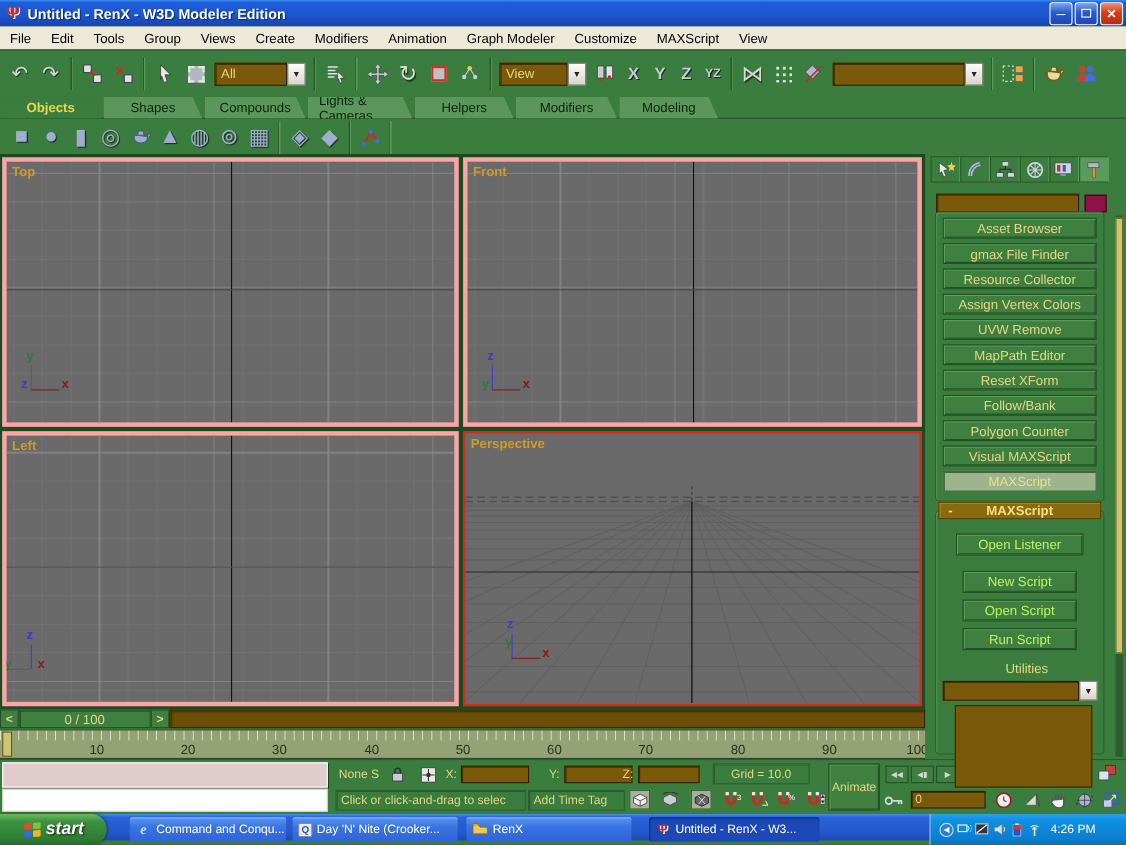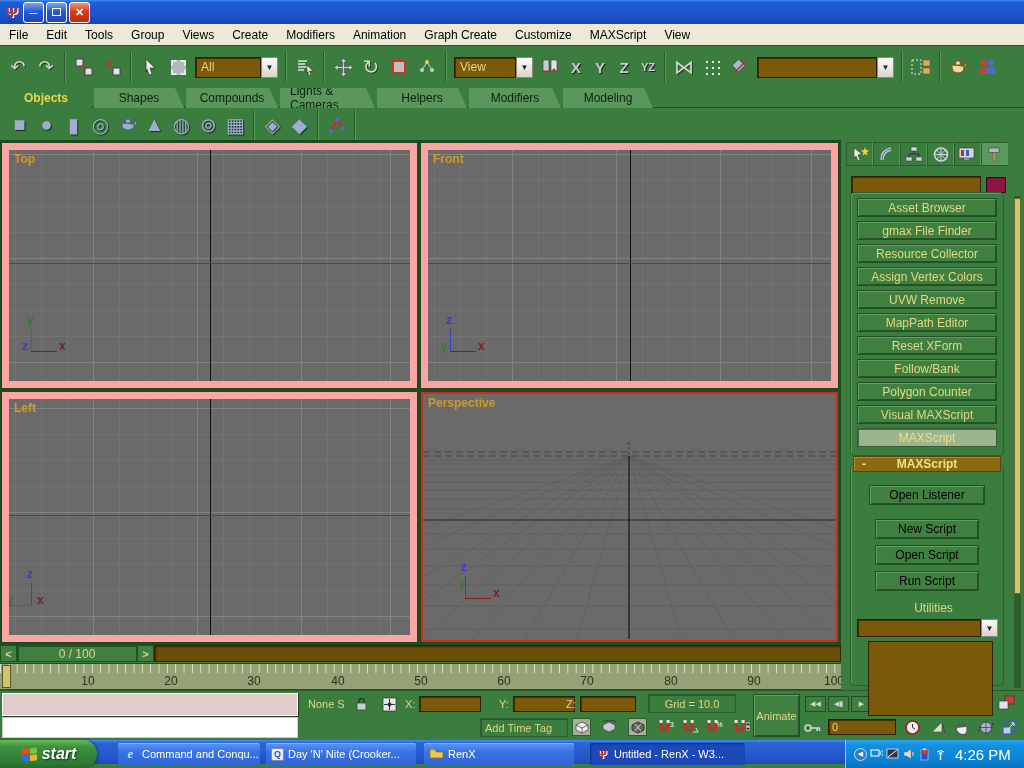--- a/index.html
+++ b/index.html
@@ -53,21 +53,21 @@
   .tab.active { background:#3b7d3e; color:#e8d84a; font-weight:bold; }
 
   
   .objbar { position:absolute; top:109px; left:0; width:1024px; height:31px;
     display:flex; align-items:center; padding-left:6px; }
   .ob { width:27px; height:27px; display:flex; align-items:center; justify-content:center;
     color:#9fadd0; font-size:20px; text-shadow:1px 1px 1px #1a2a1a; }
 
   
   .vp-area { position:absolute; top:140px; left:0; width:841px; height:505px; background:#1e4a22; }
-  .vp { position:absolute; background:#6a6a6a; border:7px solid #fca5a5; overflow:hidden; }
+  .vp { position:absolute; background:#6a6a6a; border:4px solid #fca5a5; overflow:hidden; }
   .vp.active { border:2px solid #d32b1b; }
   .vp-grid { position:absolute; inset:0;
     background-image:
       repeating-linear-gradient(0deg, rgba(255,255,255,.05) 0 1px, transparent 1px 26px),
       repeating-linear-gradient(90deg, rgba(255,255,255,.05) 0 1px, transparent 1px 26px),
       repeating-linear-gradient(0deg, #7b7b7b 0 1px, transparent 1px 104px),
       repeating-linear-gradient(90deg, #7b7b7b 0 1px, transparent 1px 104px);
     background-position:-20px -18px; }
   .vp-cv { position:absolute; top:0; bottom:0; left:50%; width:1px; background:#101010; }
   .vp-ch { position:absolute; left:0; right:0; top:49%; height:1px; background:#4b4b4b; }
@@ -92,21 +92,21 @@
   .pbtn { position:absolute; left:14px; width:140px; height:19px; background:#3f8040;
     border:1px solid #234f25; box-shadow:inset 1px 1px 0 #5fa061, inset -1px -1px 0 #25522a;
     color:#e6d584; font-size:12px; display:flex; align-items:center; justify-content:center; }
   .pbtn.pressed { background:#9db58d; border:1px solid #3a5a3a; box-shadow:inset 1px 1px 0 #44683f;
     color:#ecdf8e; }
   .rollout-hdr { position:absolute; left:10px; width:148px; height:16px; background:#8a6a10;
     border:1px solid #5a4408; box-shadow:inset 1px 1px 0 #b08c20; color:#f0e080; font-size:12px;
     font-weight:bold; display:flex; align-items:center; justify-content:center; }
   .rollout-hdr .minus { position:absolute; left:8px; }
   .rbtn { position:absolute; height:20px; background:#3f8040; border:1px solid #234f25;
-    box-shadow:inset 1px 1px 0 #5fa061, inset -1px -1px 0 #25522a; color:#000000; font-size:12px;
+    box-shadow:inset 1px 1px 0 #5fa061, inset -1px -1px 0 #25522a; color:#bef264; font-size:12px;
     display:flex; align-items:center; justify-content:center; }
   .pscroll { position:absolute; right:3px; top:56px; width:7px; height:492px; background:#2e5e30; }
   .pthumb { position:absolute; left:0; top:2px; width:7px; height:396px; background:#cfc470;
     border:1px solid #6a6a30; }
   .ulabel { position:absolute; width:100%; text-align:center; color:#e6d584; font-size:12px; }
   .openlist { position:absolute; top:641px; left:868px; width:125px; height:75px; background:#7a5a0a;
     border:1px solid #332500; z-index:60; }
 
   
   .timeslider { position:absolute; top:645px; left:0; width:841px; height:17px; background:#3b7d3e;
@@ -157,50 +157,51 @@
   .task { position:absolute; top:3px; height:22px; border-radius:2px;
     background:linear-gradient(180deg,#5a95f2,#3a74e4 40%,#2f64d6); box-shadow:inset 0 1px 0 #8ab4f8;
     color:#fff; font-size:11px; display:flex; align-items:center; padding:0 5px; gap:4px; overflow:hidden;
     white-space:nowrap; }
   .task.active { background:#1d49b8; box-shadow:inset 1px 1px 2px #10307a; }
   .task .ticon { width:15px; height:14px; flex:0 0 auto; display:flex; align-items:center; justify-content:center; }
   .tray { position:absolute; right:0; top:0; width:179px; height:28px;
     background:linear-gradient(180deg,#2aa1ef 0%,#1190e2 20%,#0b7fd0 80%,#0a71bd 100%);
     border-left:1px solid #8ad0f8; display:flex; align-items:center; padding-left:8px; gap:3px; }
   .trayic { width:13px; height:13px; display:flex; align-items:center; justify-content:center; }
-  .clock { color:#fff; font-size:15px; margin-left:5px; }
+  .clock { color:#fff; font-size:11px; margin-left:5px; }
 
   svg { display:block; }
 </style>
 </head>
 <body>
 
 <div class="titlebar">
   <div class="title-ico">Ψ</div>
+  <div class="title-text">Untitled - RenX - W3D Modeler Edition</div>
   <div class="wb">
       <span style="font-size:8px">—</span>
     </div>
   <div class="wb">
       <span style="width:9px;height:8px;border:1px solid #fff;display:block"></span>
     </div>
   <div class="wb close">
       <span>✕</span>
     </div>
 </div>
 
 <div class="menubar">
   <span class="menu-item">File</span>
   <span class="menu-item">Edit</span>
   <span class="menu-item">Tools</span>
   <span class="menu-item">Group</span>
   <span class="menu-item">Views</span>
   <span class="menu-item">Create</span>
   <span class="menu-item">Modifiers</span>
   <span class="menu-item">Animation</span>
-  <span class="menu-item">Graph Create</span>
+  <span class="menu-item">Graph Modeler</span>
   <span class="menu-item">Customize</span>
   <span class="menu-item">MAXScript</span>
   <span class="menu-item">View</span>
 </div>
 
 <div class="toolbar">
   <div class="tb">
       <span>↶</span>
     </div>
   <div class="tb">
@@ -617,20 +618,21 @@
       <span>▶</span>
     </div>
 
   <div class="sicon" style="left:997px;top:3px">
     <svg width="17" height="16">
         <rect x="7" y="1" width="9" height="8" fill="#c84040" stroke="#611" stroke-width=".6"></rect>
         <rect x="1" y="6" width="9" height="8" fill="#dde2ec" stroke="#336" stroke-width=".6"></rect>
       </svg>
   </div>
 
+  <div class="sbox" style="left:305px;top:27px;width:173px">Click or click-and-drag to selec</div>
   <div class="sbox" style="left:480px;top:27px;width:88px">Add Time Tag</div>
 
   <div class="sicon" style="left:572px;top:27px;background:#a8b098;border:1px solid #2e5e30">
     <svg width="14" height="13">
         <polygon points="7,1 13,4 13,9 7,12 1,9 1,4" fill="#f0f0f0" stroke="#333" stroke-width=".7"></polygon>
         <path d="M1 4 L7 7 L13 4 M7 7 V12" stroke="#333" stroke-width=".7" fill="none"></path>
       </svg>
   </div>
   <div class="sicon" style="left:600px;top:27px">
     <svg width="15" height="14">

